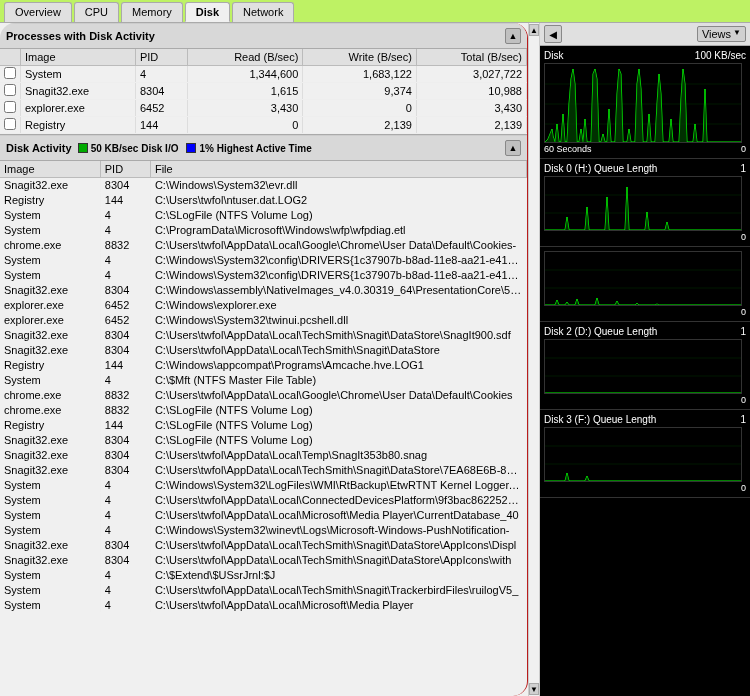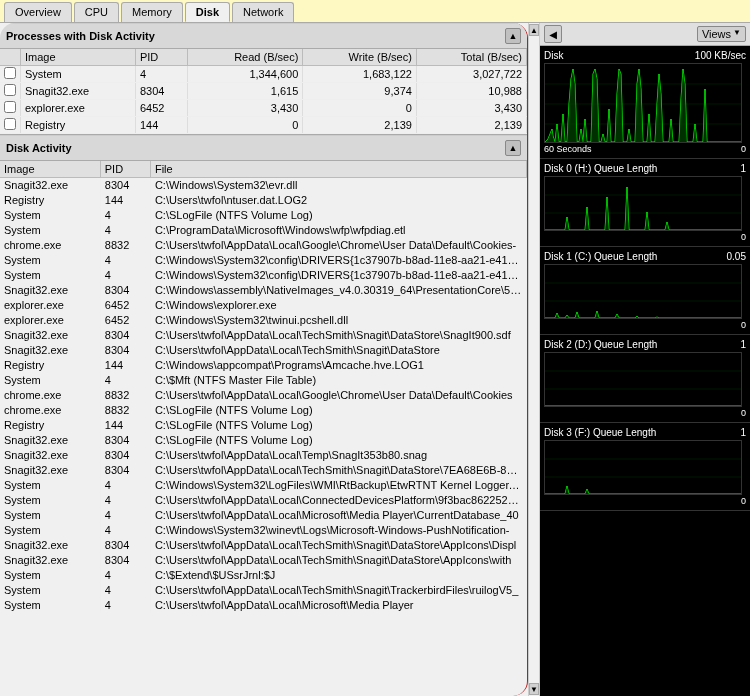--- a/index.html
+++ b/index.html
@@ -1,19 +1,19 @@
 <!DOCTYPE html>
 <html><head>
   <meta charset="utf-8">
   <style>
     * { box-sizing: border-box; margin: 0; padding: 0; }
     body { font-family: 'Segoe UI', Tahoma, Arial, sans-serif; font-size: 11px; background: #f0f0f0; width: 750px; height: 696px; overflow: hidden; display: flex; flex-direction: column; }
 
     
-    .top-tabs { display: flex; background: #fef9c3; border-bottom: 1px solid #aaa; padding: 2px 4px 0; gap: 2px; }
+    .top-tabs { display: flex; background: #bef264; border-bottom: 1px solid #aaa; padding: 2px 4px 0; gap: 2px; }
     .tab { padding: 3px 10px; border: 1px solid #aaa; border-bottom: none; background: #e0e0e0; cursor: pointer; font-size: 11px; border-radius: 3px 3px 0 0; }
     .tab.active { background: #f0f0f0; border-bottom: 1px solid #f0f0f0; font-weight: bold; }
 
     
     .main-layout { display: flex; flex: 1; overflow: hidden; }
 
     
     .left-panel { flex: 1; display: flex; flex-direction: column; border-right: 1px solid #b91c1c; overflow: hidden; border-radius: 15px; }
 
     
@@ -138,20 +138,30 @@
   </tr>
             </tbody>
         </table>
       </div>
     </div>
 
     <div class="disk-activity-section">
       <div class="section-header">
         <div class="section-header-left">
           <span>Disk Activity</span>
+          <div class="section-legend">
+            <div class="legend-item">
+              <div class="legend-box" id="legend-box-1" style="background:#00aa00;"></div>
+              <span>50 KB/sec Disk I/O</span>
+            </div>
+            <div class="legend-item">
+              <div class="legend-box" id="legend-box-2" style="background:#0000ff;"></div>
+              <span>1% Highest Active Time</span>
+            </div>
+          </div>
         </div>
         <div class="collapse-btn">▲</div>
       </div>
       <div class="activity-table-scroll">
         <table class="activity-table">
           <thead>
             <tr>
               <th class="col-image">Image</th>
               <th class="col-pid">PID</th>
               <th class="col-file">File</th>
@@ -365,24 +375,20 @@
           <polygon points="0,53 20,53 22,40 24,53 40,53 42,30 44,53 60,53 62,20 64,53 80,53 82,10 84,53 100,53 102,35 104,53 120,53 122,45 124,53 140,53 160,53 180,53 198,53 198,55 0,55" fill="#004400" opacity="0.7"></polygon>
         </svg>
       </div>
       <div class="graph-bottom-labels">
         <span></span>
         <span>0</span>
       </div>
     </div>
 
     <div class="graph-section">
-      <div class="graph-label">
-        <span>Disk 1 (C:) Queue Length</span>
-        <span>0.05</span>
-      </div>
       <div class="graph-canvas-sm">
         <svg class="graph-svg" width="198" height="55" viewBox="0 0 198 55">
           <rect width="198" height="55" fill="#000"></rect>
           <line x1="0" y1="18" x2="198" y2="18" stroke="#003300" stroke-width="0.5"></line>
           <line x1="0" y1="36" x2="198" y2="36" stroke="#003300" stroke-width="0.5"></line>
           <polyline points="0,53 10,53 12,48 14,53 20,53 22,50 24,53 30,53 32,47 34,53 50,53 52,46 54,53 70,53 72,49 74,53 90,53 92,51 94,53 110,53 112,52 114,53 130,53 132,53 150,53 152,53 170,53 172,53 190,53 198,53" fill="none" stroke="#00ff00" stroke-width="1"></polyline>
           <polygon points="0,53 10,53 12,48 14,53 20,53 22,50 24,53 30,53 32,47 34,53 50,53 52,46 54,53 70,53 72,49 74,53 90,53 92,51 94,53 110,53 112,52 114,53 130,53 150,53 170,53 190,53 198,53 198,55 0,55" fill="#004400" opacity="0.7"></polygon>
         </svg>
       </div>
       <div class="graph-bottom-labels">

